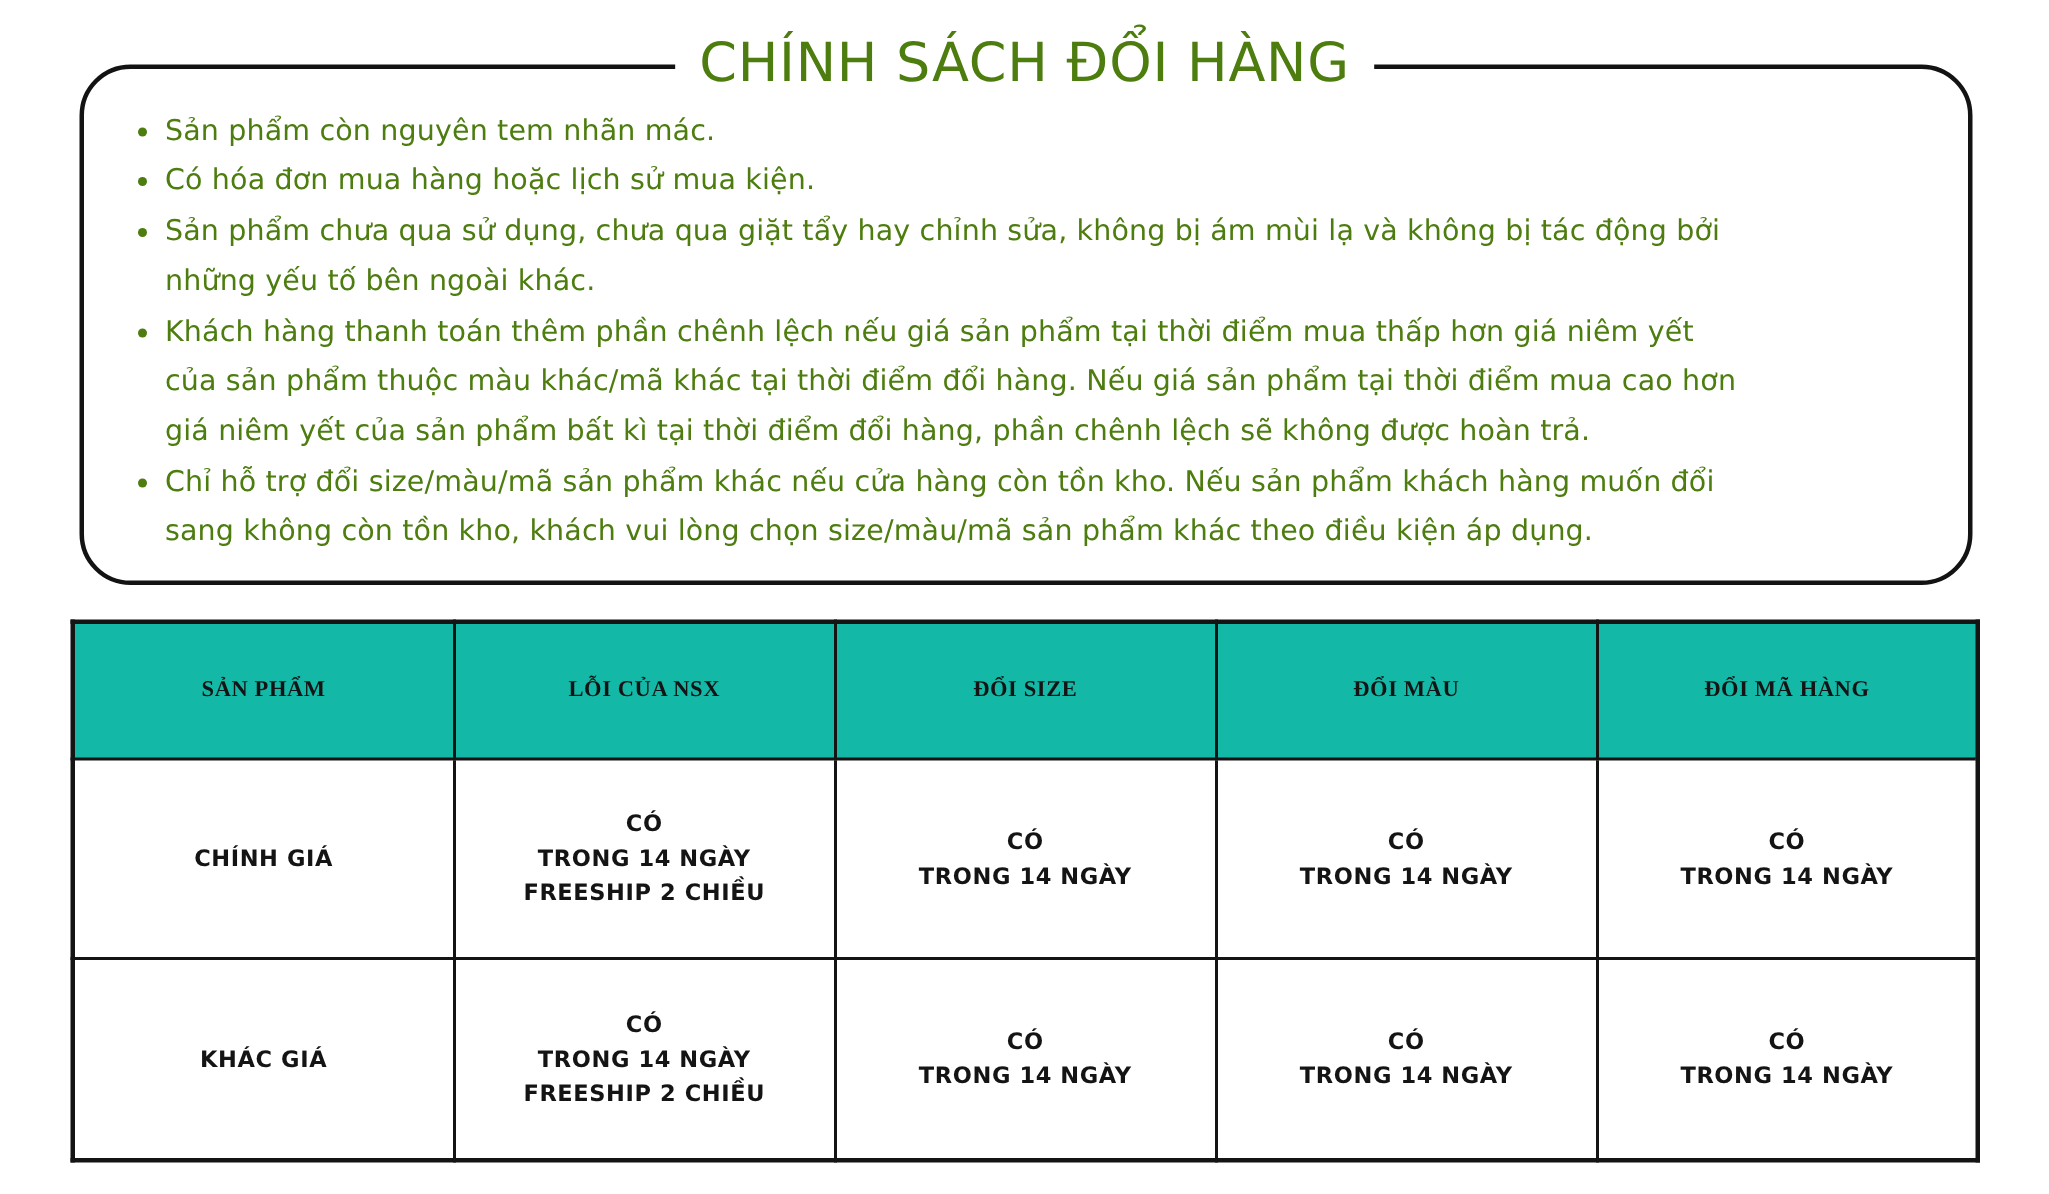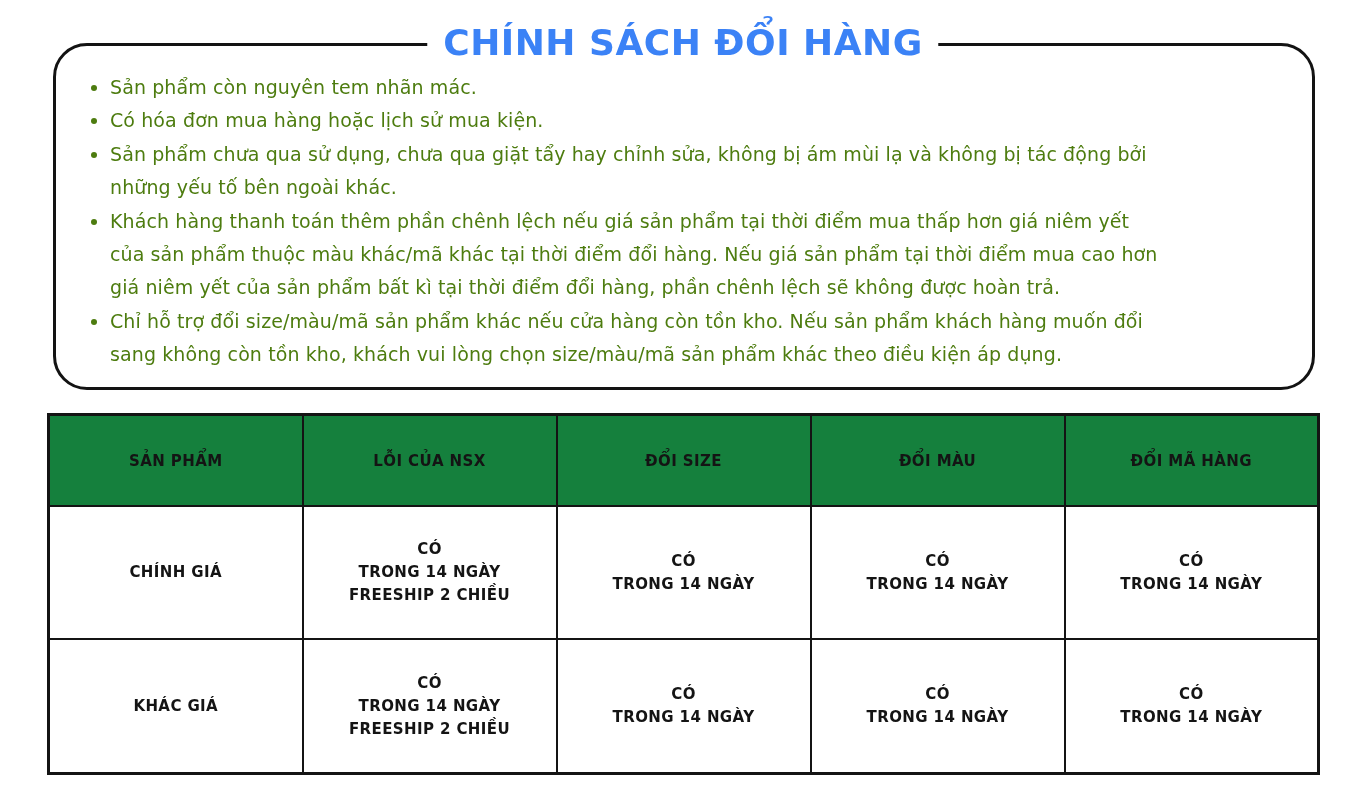--- a/index.html
+++ b/index.html
@@ -12,23 +12,23 @@
   .page { position: relative; width: 1366px; height: 796px; background:#fff; }
 
   
   .page-title {
     position: absolute;
     top: 21px; left: 50%;
     transform: translateX(-50%);
     background: #ffffff;
     padding: 0 16px;
     font-size: 36px;
-    font-weight: 700;
+    font-weight: 400;
     letter-spacing: 0.5px;
-    color: #3b82f6;
+    color: #4d7c0f;
     white-space: nowrap;
     z-index: 2;
     line-height: 44px;
   }
 
   
   .policy-box {
     position: absolute;
     left: 53px; top: 43px;
     width: 1262px; height: 347px;
@@ -63,22 +63,23 @@
   }
   .policy-table th, .policy-table td {
     border: 2px solid #141414;
     font-weight: 700;
     font-size: 15px;
     letter-spacing: 0.4px;
     vertical-align: middle;
     padding: 0 6px;
   }
   .policy-table th {
-    background: #15803d;
+    background: #14b8a6;
     height: 89px;
+    font-family: Liberation Serif, serif;
   }
   .policy-table td {
     background: #ffffff;
     height: 90px;
     line-height: 23px;
   }
 </style>
 </head>
 <body>
 

